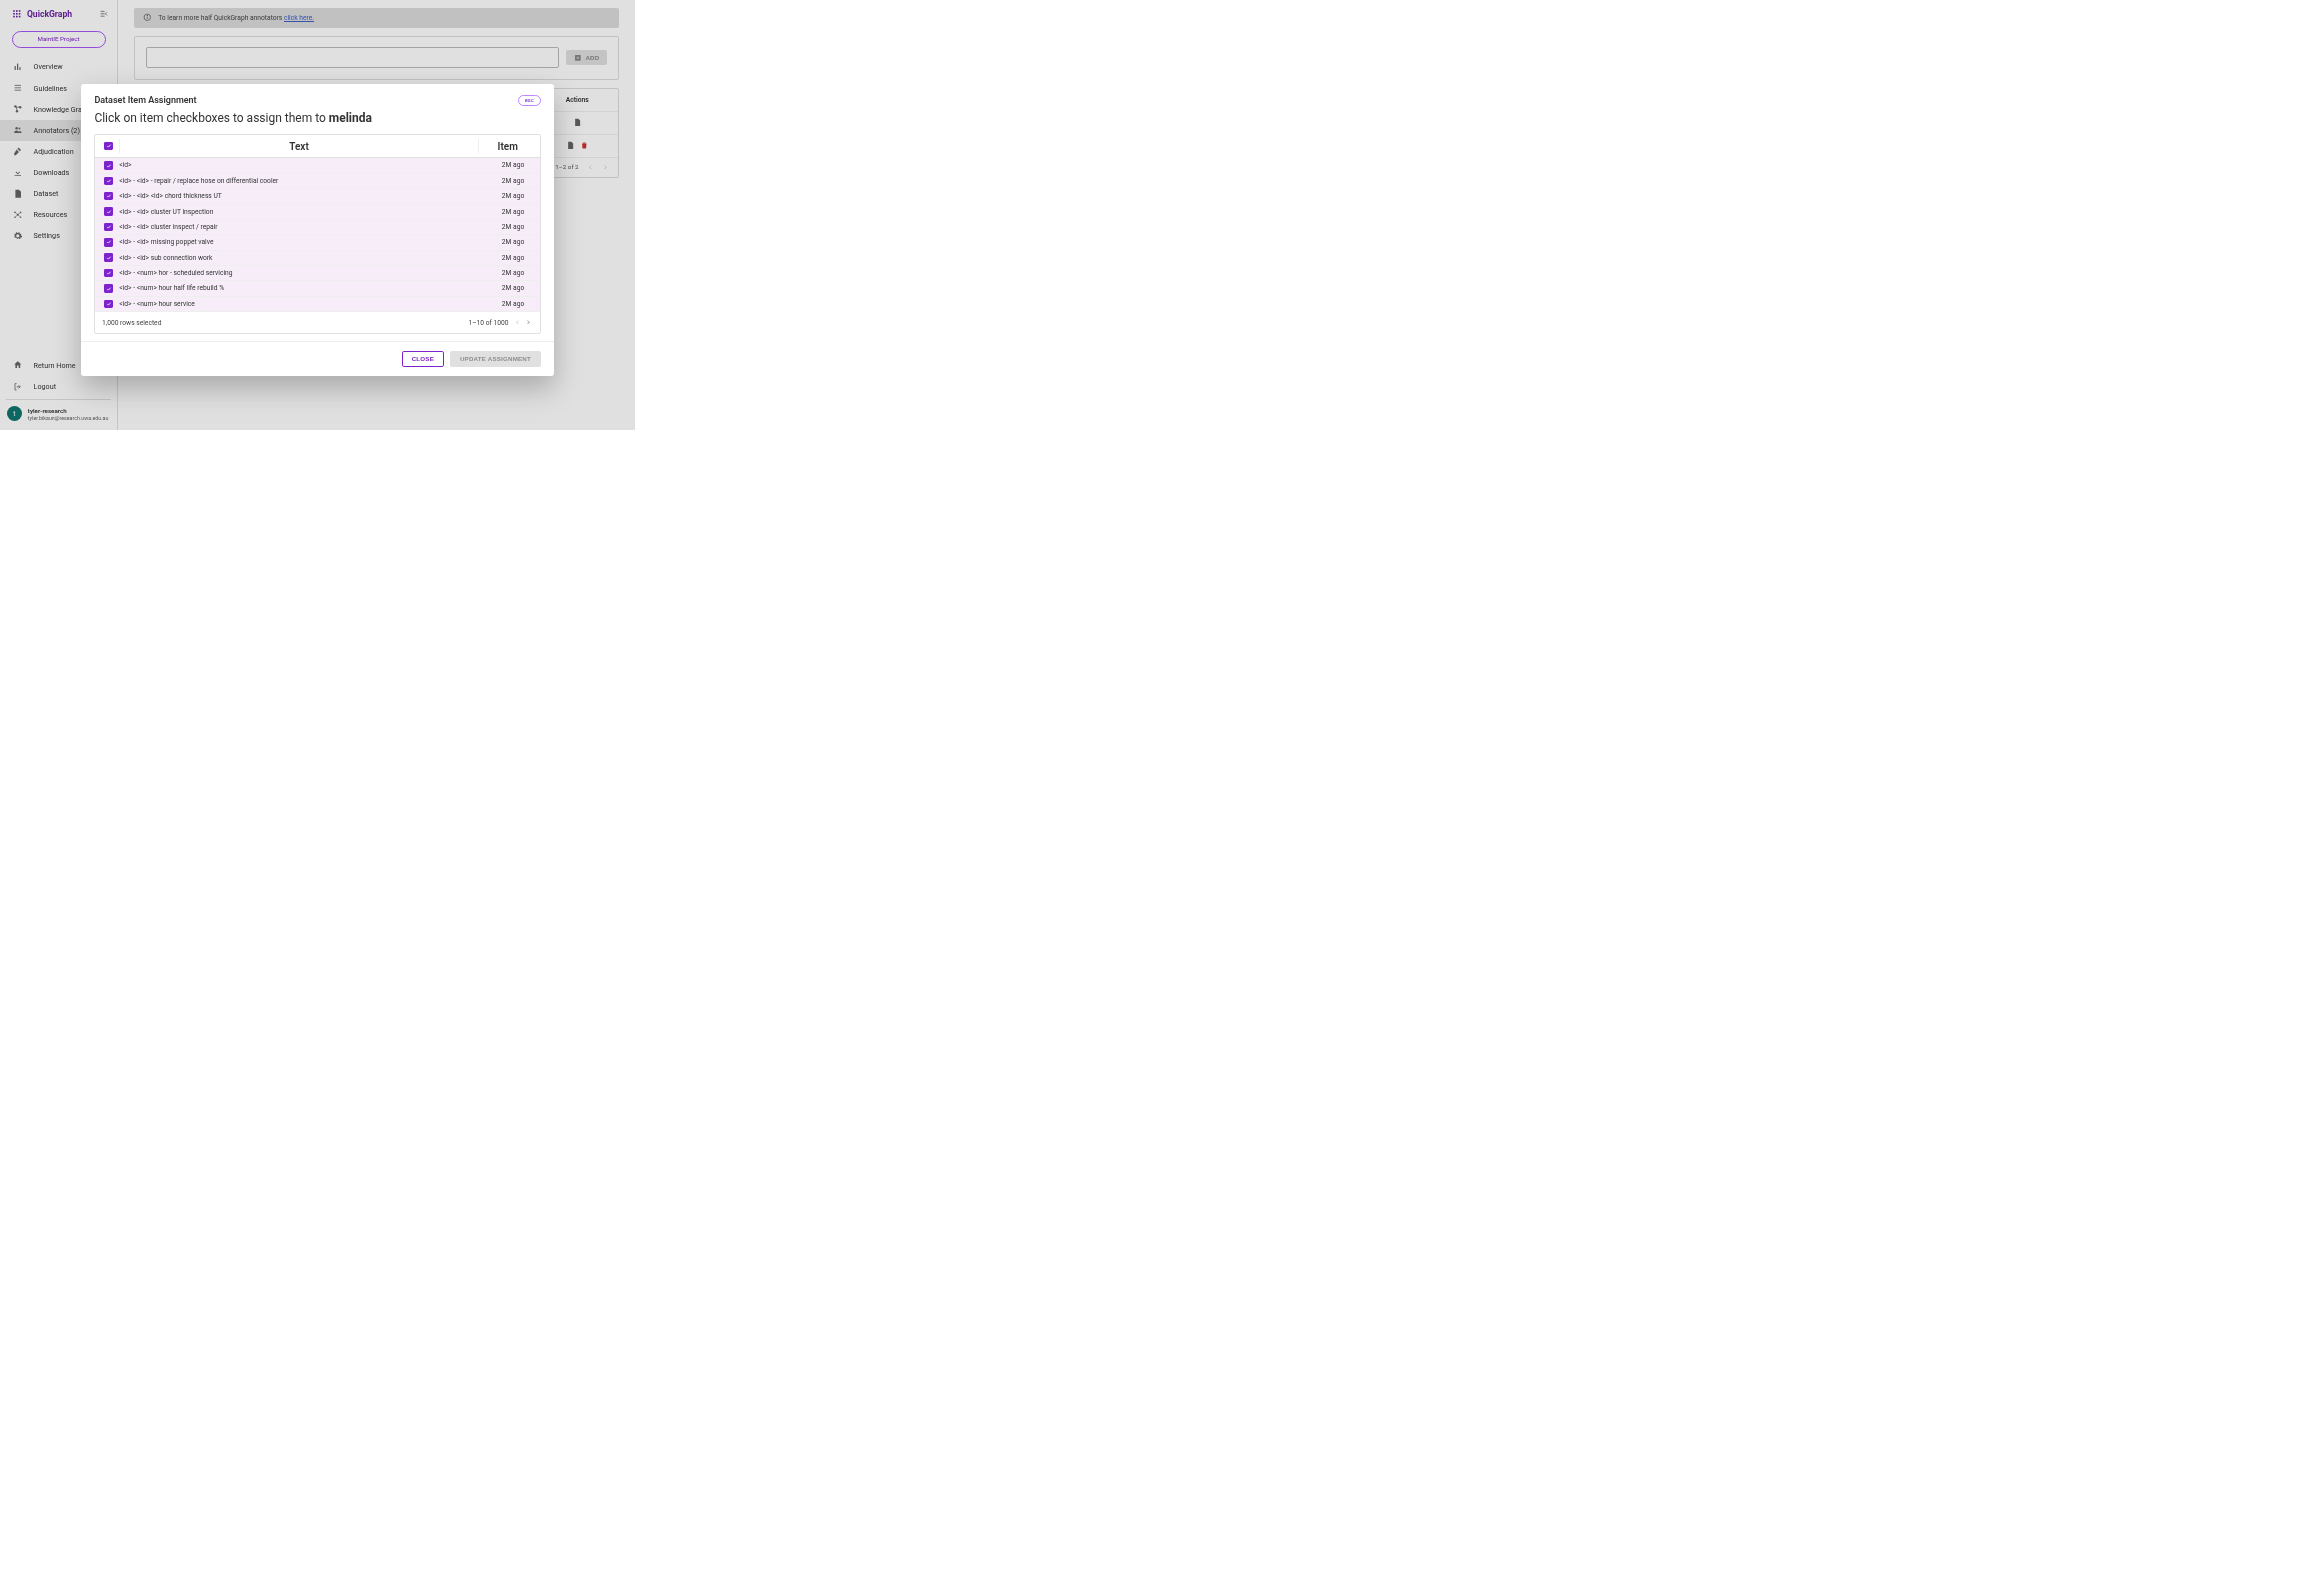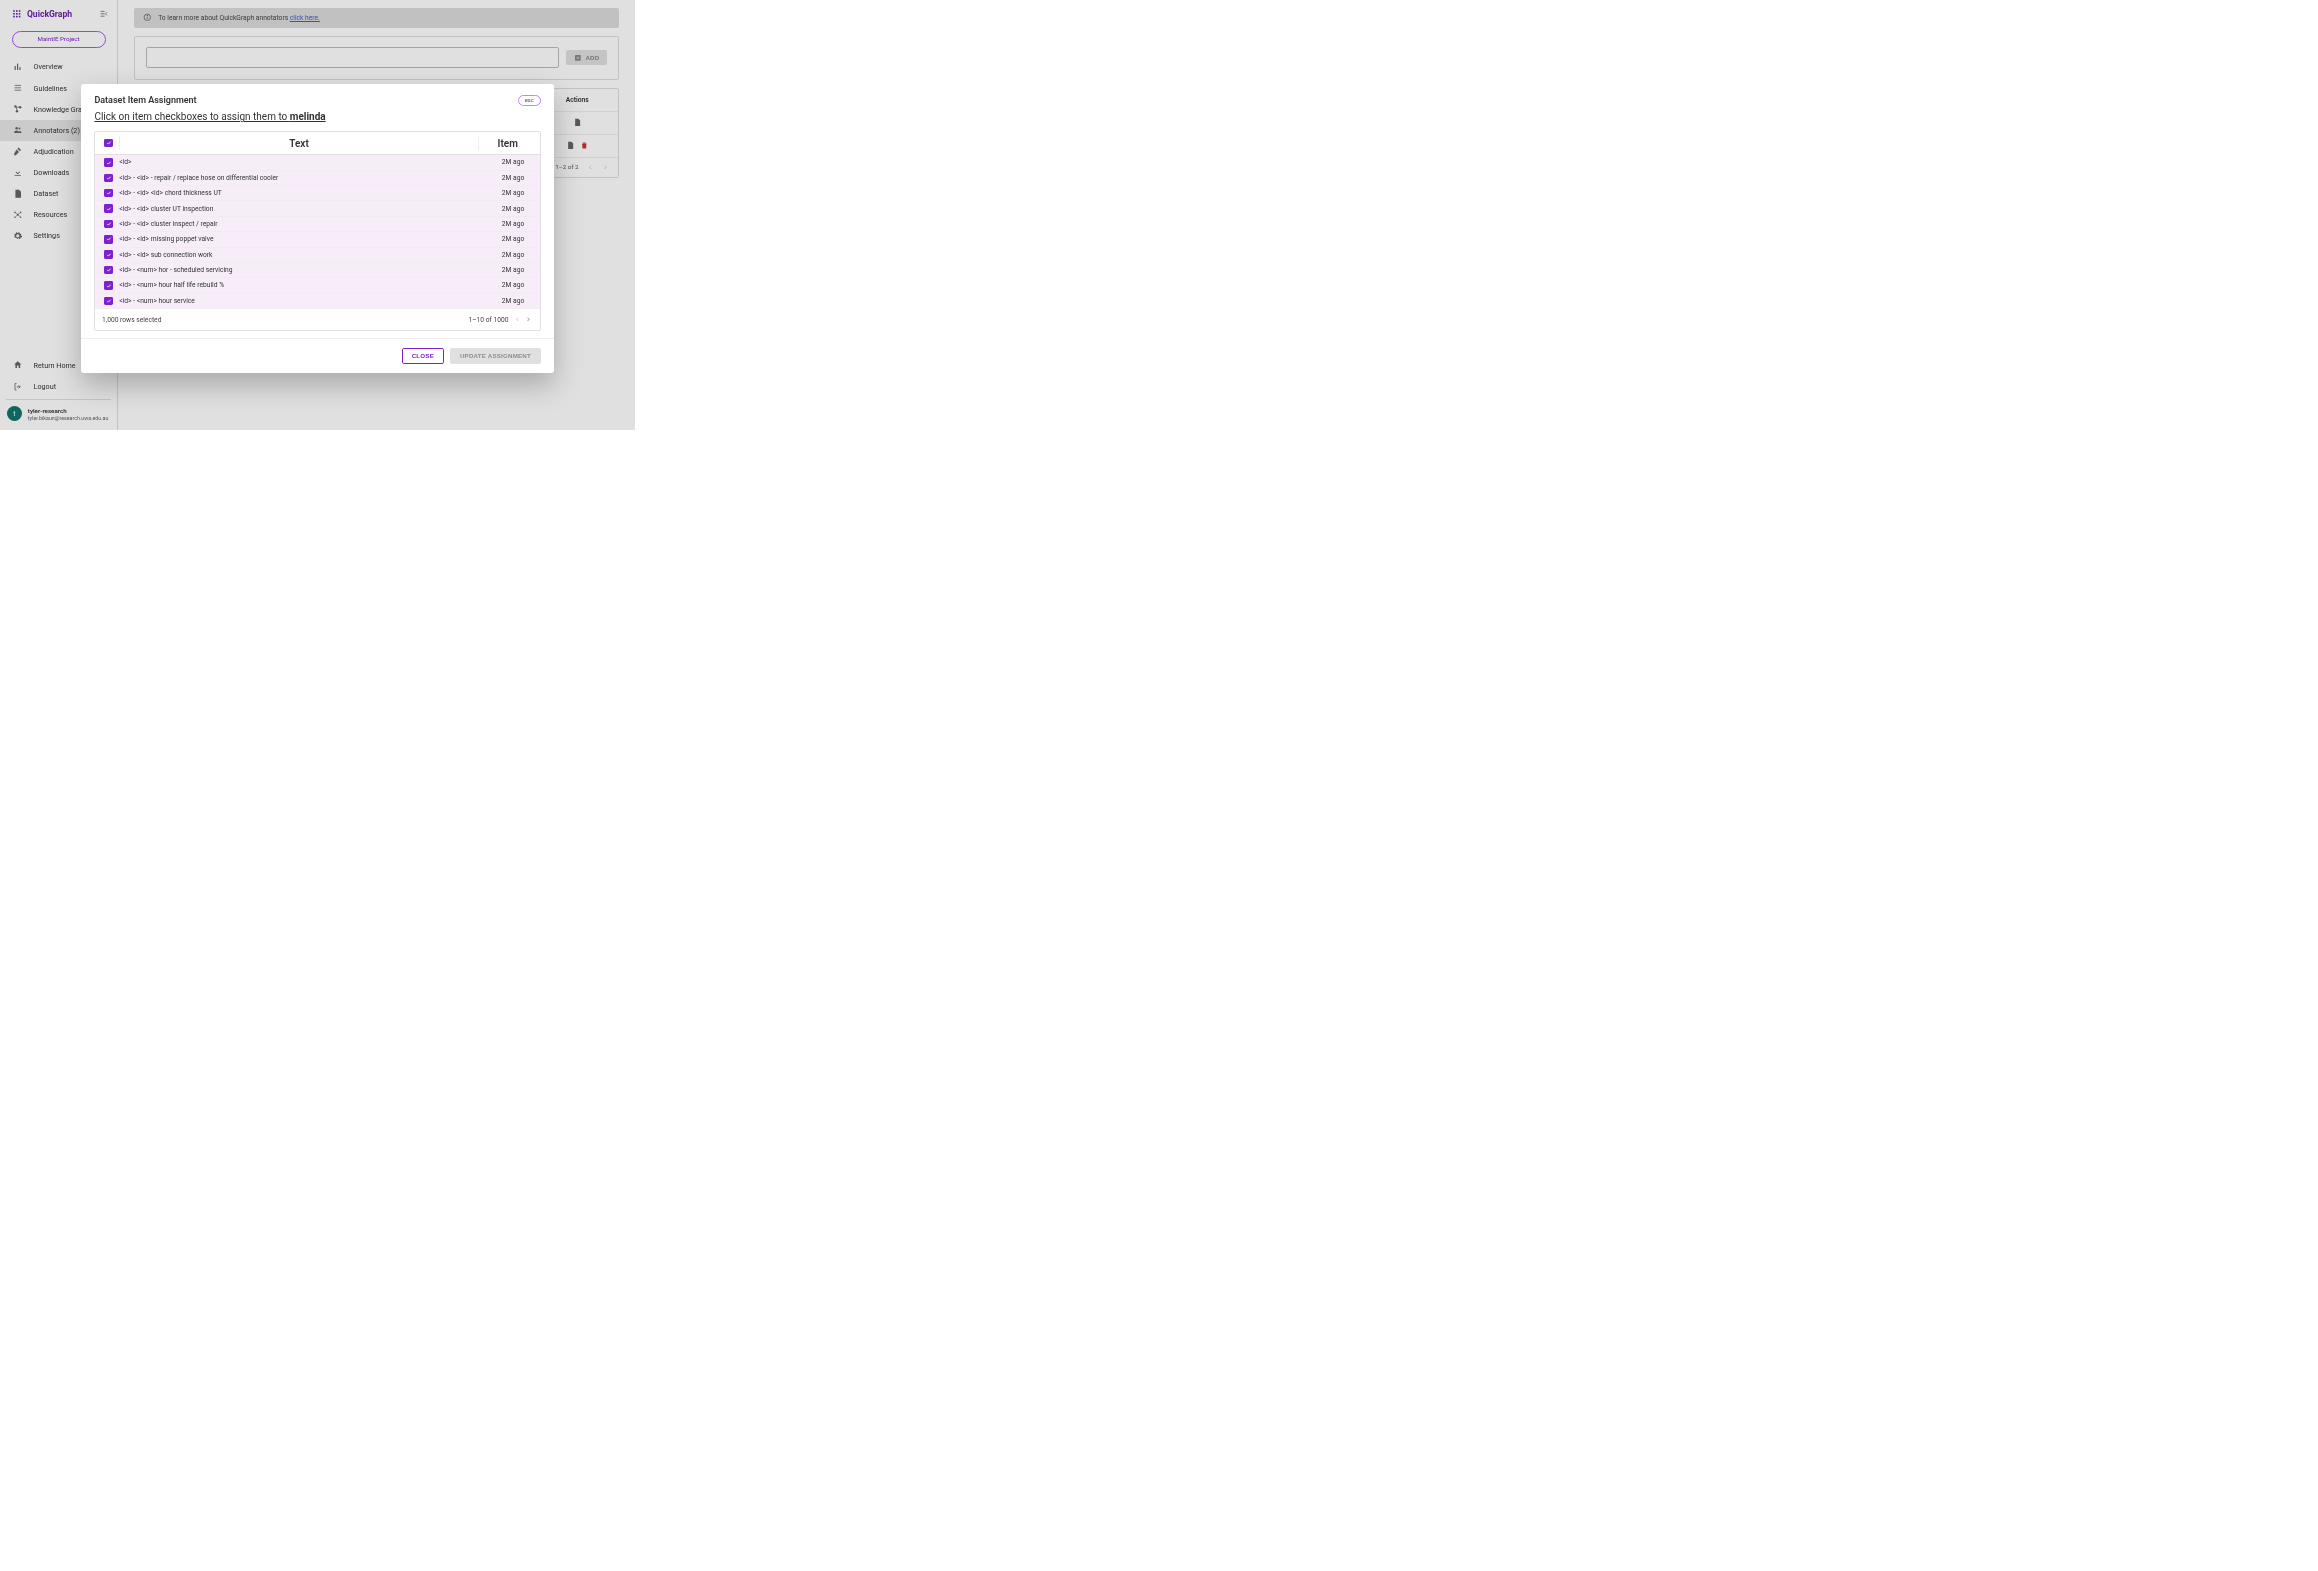--- a/index.html
+++ b/index.html
@@ -265,22 +265,21 @@
       display: flex;
       justify-content: space-between;
       align-items: flex-start;
     }
     .modal-title {
       font-size: 9px;
       font-weight: 600;
     }
     .modal-sub {
       margin-top: 6.7px;
-      font-size: 10px;
-      text-decoration: underline;
+      font-size: 12px;
     }
     .modal-sub b { font-weight: 700; }
     .esc-chip {
       border: 0.5px solid #c084fc;
       color: #7e22ce;
       border-radius: 7.7px;
       padding: 1.9px 5.8px;
       font-size: 5.8px;
       cursor: pointer;
     }
@@ -530,21 +529,21 @@
     <div class="content">
       <div class="info-banner">
         <span>
             <svg width="8.6" height="8.6" viewBox="0 0 24 24" fill="none" stroke="#555" stroke-width="2">
               <circle cx="12" cy="12" r="9"></circle>
               <line x1="12" y1="11" x2="12" y2="17"></line>
               <circle cx="12" cy="7.5" r="1" fill="#555"></circle>
             </svg>
           </span>
         <span>
-          <span>To learn more about QuickGraph annotators </span><a>click here.</a>
+          <span>To learn more half QuickGraph annotators </span><a>click here.</a>
         </span>
       </div>
 
       <div class="form-card">
         <input class="search-input" type="text" style="">
         <button class="add-btn">
           <span>
               <svg width="7.7" height="7.7" viewBox="0 0 24 24" fill="#888">
                 <rect x="3" y="3" width="18" height="18" rx="2"></rect>
                 <path d="M12 8v8M8 12h8" stroke="#e0e0e0" stroke-width="2"></path>

